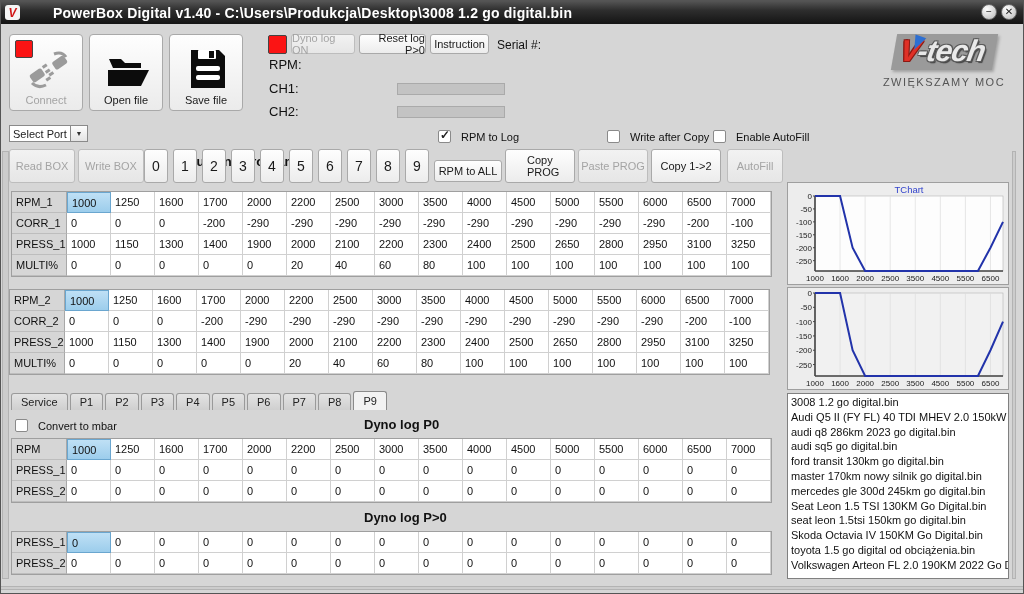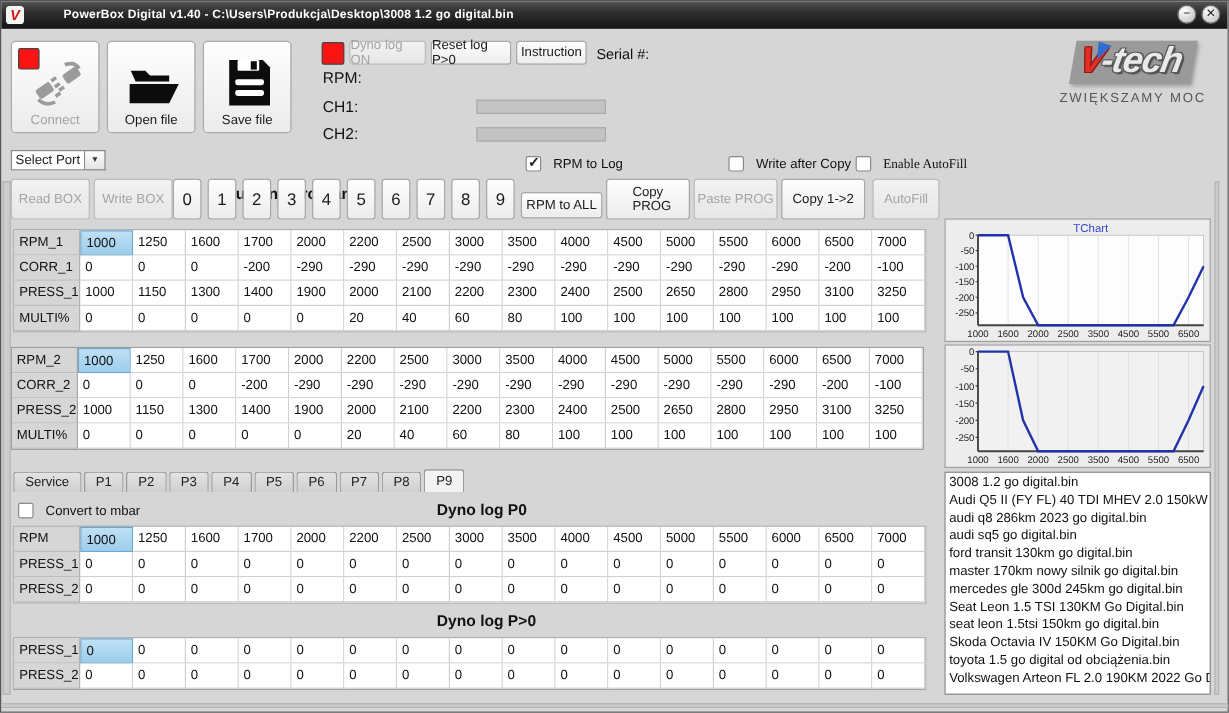--- a/index.html
+++ b/index.html
@@ -3,21 +3,21 @@
 <meta charset="utf-8">
 <style>
   html,body{margin:0;padding:0;background:#888;}
   .window{position:relative;width:1024px;height:594px;background:#d6d6d6;
     font-family:"Liberation Sans",sans-serif;overflow:hidden;border:1px solid #555;box-sizing:border-box;}
   
   .titlebar{position:absolute;left:0;top:0;width:100%;height:23px;
     background:linear-gradient(#555 0%,#2e2e2e 40%,#141414 100%);display:flex;align-items:center;}
   .titlebar .applogo{width:15px;height:15px;background:#f5f5f5;border-radius:3px;margin:0 5px 0 4px;
     display:flex;align-items:center;justify-content:center;font-weight:bold;font-style:italic;color:#d11717;font-size:12px;}
-  .titlebar .apptitle{color:#fff;font-size:10px;font-weight:bold;letter-spacing:.2px;padding-left:28px;}
+  .titlebar .apptitle{color:#fff;font-size:14px;font-weight:bold;letter-spacing:.2px;padding-left:28px;}
   .winbtns{position:absolute;right:6px;top:3px;display:flex;gap:4px;}
   .winbtn{width:16px;height:16px;border-radius:50%;background:radial-gradient(circle at 35% 30%,#fdfdfd,#b9b9b9);
     border:1px solid #6b6b6b;color:#222;font-size:10px;line-height:14px;text-align:center;box-sizing:border-box;}
   
   .btn{position:absolute;background:linear-gradient(#fefefe,#ececec);border:1px solid #a9a9a9;border-radius:3px;
     font-size:11px;color:#1a1a1a;display:flex;align-items:center;justify-content:center;box-sizing:border-box;}
   .btn.disabled{color:#a4a4a4;background:linear-gradient(#f2f2f2,#e6e6e6);border-color:#bdbdbd;}
   .bigbtn{position:absolute;width:74px;height:77px;background:linear-gradient(#fefefe,#ebebeb);
     border:1px solid #a9a9a9;border-radius:4px;box-sizing:border-box;}
   .bigbtn .blabel{position:absolute;bottom:4px;width:100%;text-align:center;font-size:11px;color:#1a1a1a;}
@@ -112,21 +112,21 @@
       <rect fill="#fff" x="9" y="2" width="18" height="9" rx="1"></rect>
       <rect fill="#0c0c0c" x="20" y="3" width="5" height="7"></rect>
       <rect fill="#fff" x="7" y="18" width="24" height="5" rx="2"></rect>
       <rect fill="#fff" x="7" y="27" width="24" height="5" rx="2"></rect>
     </svg>
     <div class="blabel">Save file</div>
   </div>
 
   <div class="redsq" style="left:267px;top:34px;width:17px;height:17px;"></div>
   <div class="btn disabled" style="left:290px;top:33px;width:64px;height:20px;">Dyno log ON</div>
-  <div class="btn" style="left:358px;top:33px;width:67px;height:20px;">Reset log P&gt;0</div>
+  <div class="btn" style="left:358px;top:33px;width:67px;height:20px;text-align:right;">Reset log P&gt;0</div>
   <div class="btn" style="left:429px;top:33px;width:59px;height:20px;">Instruction</div>
   <div class="lbl" style="left:496px;top:37px;font-size:12px;">Serial #:</div>
 
   <div class="lbl" style="left:268px;top:56px;">RPM:</div>
   <div class="lbl" style="left:268px;top:80px;">CH1:</div>
   <div class="lbl" style="left:268px;top:103px;">CH2:</div>
   <div class="pbar" style="left:396px;top:82px;"></div>
   <div class="pbar" style="left:396px;top:105px;"></div>
 
   <div class="vlogo">
@@ -144,21 +144,21 @@
   <div class="lbl" style="left:186px;top:121px;font-weight:bold;margin-top:32px;">Running program:</div>
 
   <div class="cbrow" style="left:437px;top:129px;">
     <span class="cb checked"></span>
     <span>RPM to Log</span>
   </div>
   <div class="cbrow" style="left:606px;top:129px;justify-content:flex-end;">
     <span class="cb"></span>
     <span>Write after Copy</span>
   </div>
-  <div class="cbrow" style="left:712px;top:129px;font-family:Liberation Serif, serif;">
+  <div class="cbrow" style="left:712px;top:129px;">
     <span class="cb"></span>
     <span>Enable AutoFill</span>
   </div>
 
   <div class="btn disabled" style="left:8px;top:148px;width:66px;height:34px;">Read BOX</div>
   <div class="btn disabled" style="left:77px;top:148px;width:66px;height:34px;">Write BOX</div>
   <div id="digits">
       <div class="btn" style="left: 143px; top: 148px; width: 24px; height: 34px; font-size: 14px;">0</div>
       <div class="btn" style="left: 172px; top: 148px; width: 24px; height: 34px; font-size: 14px;">1</div>
       <div class="btn" style="left: 201px; top: 148px; width: 24px; height: 34px; font-size: 14px;">2</div>

